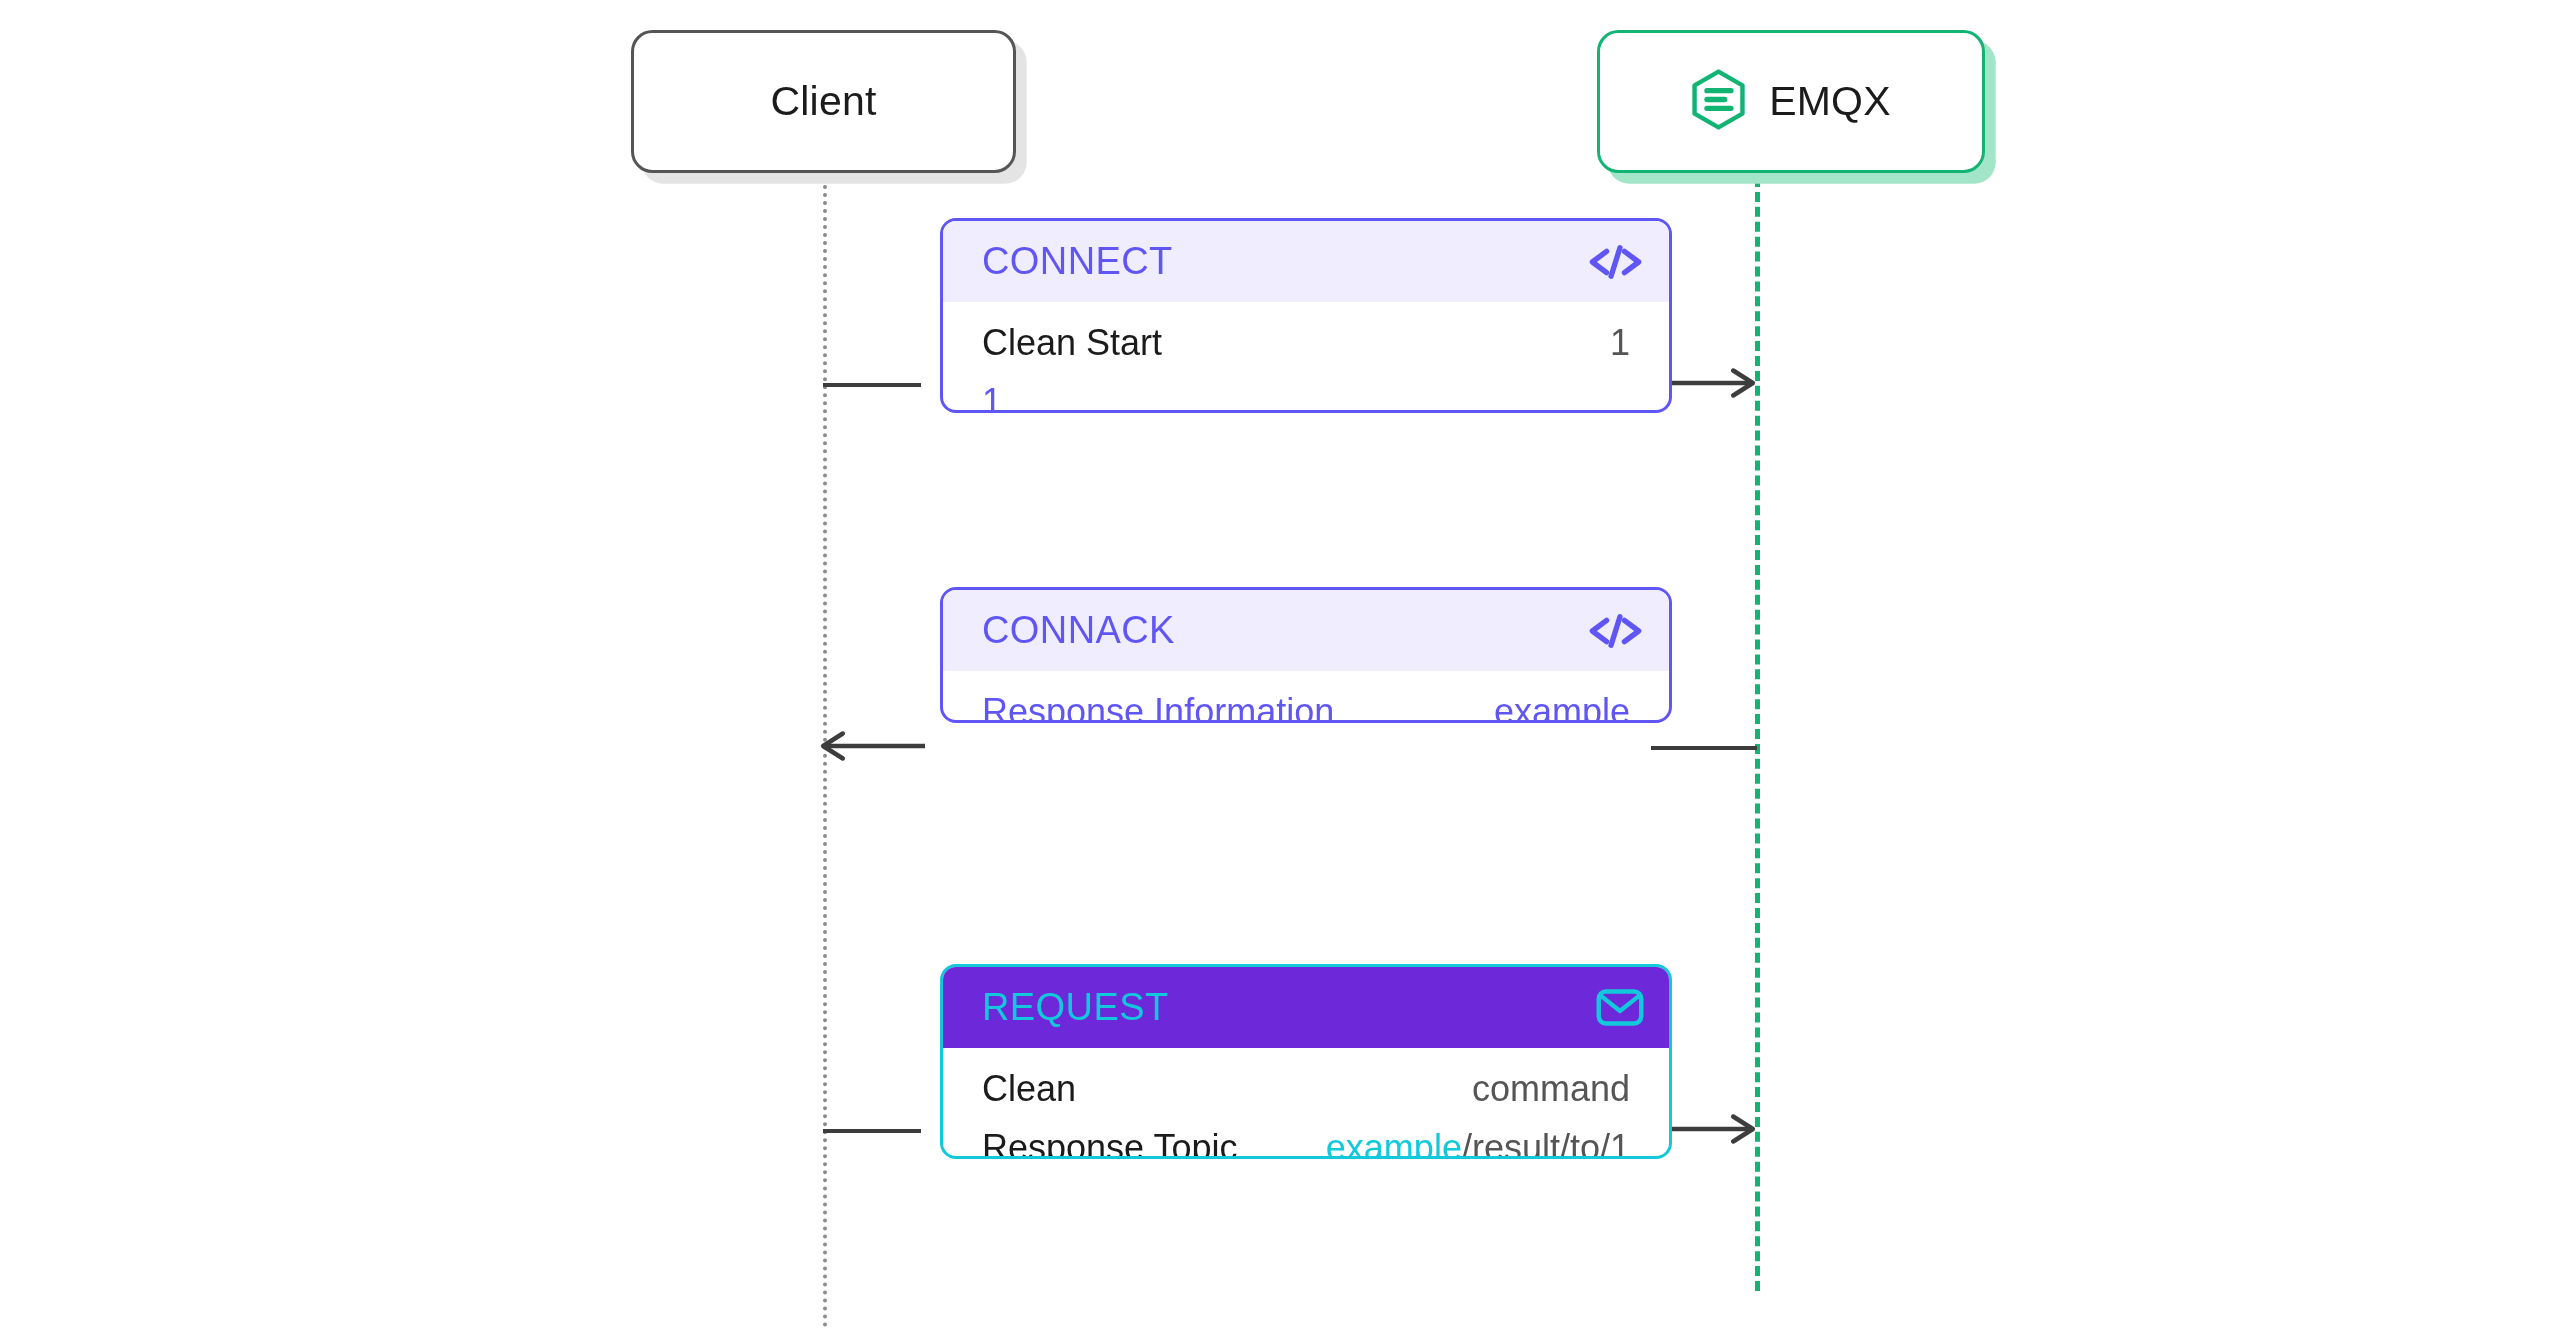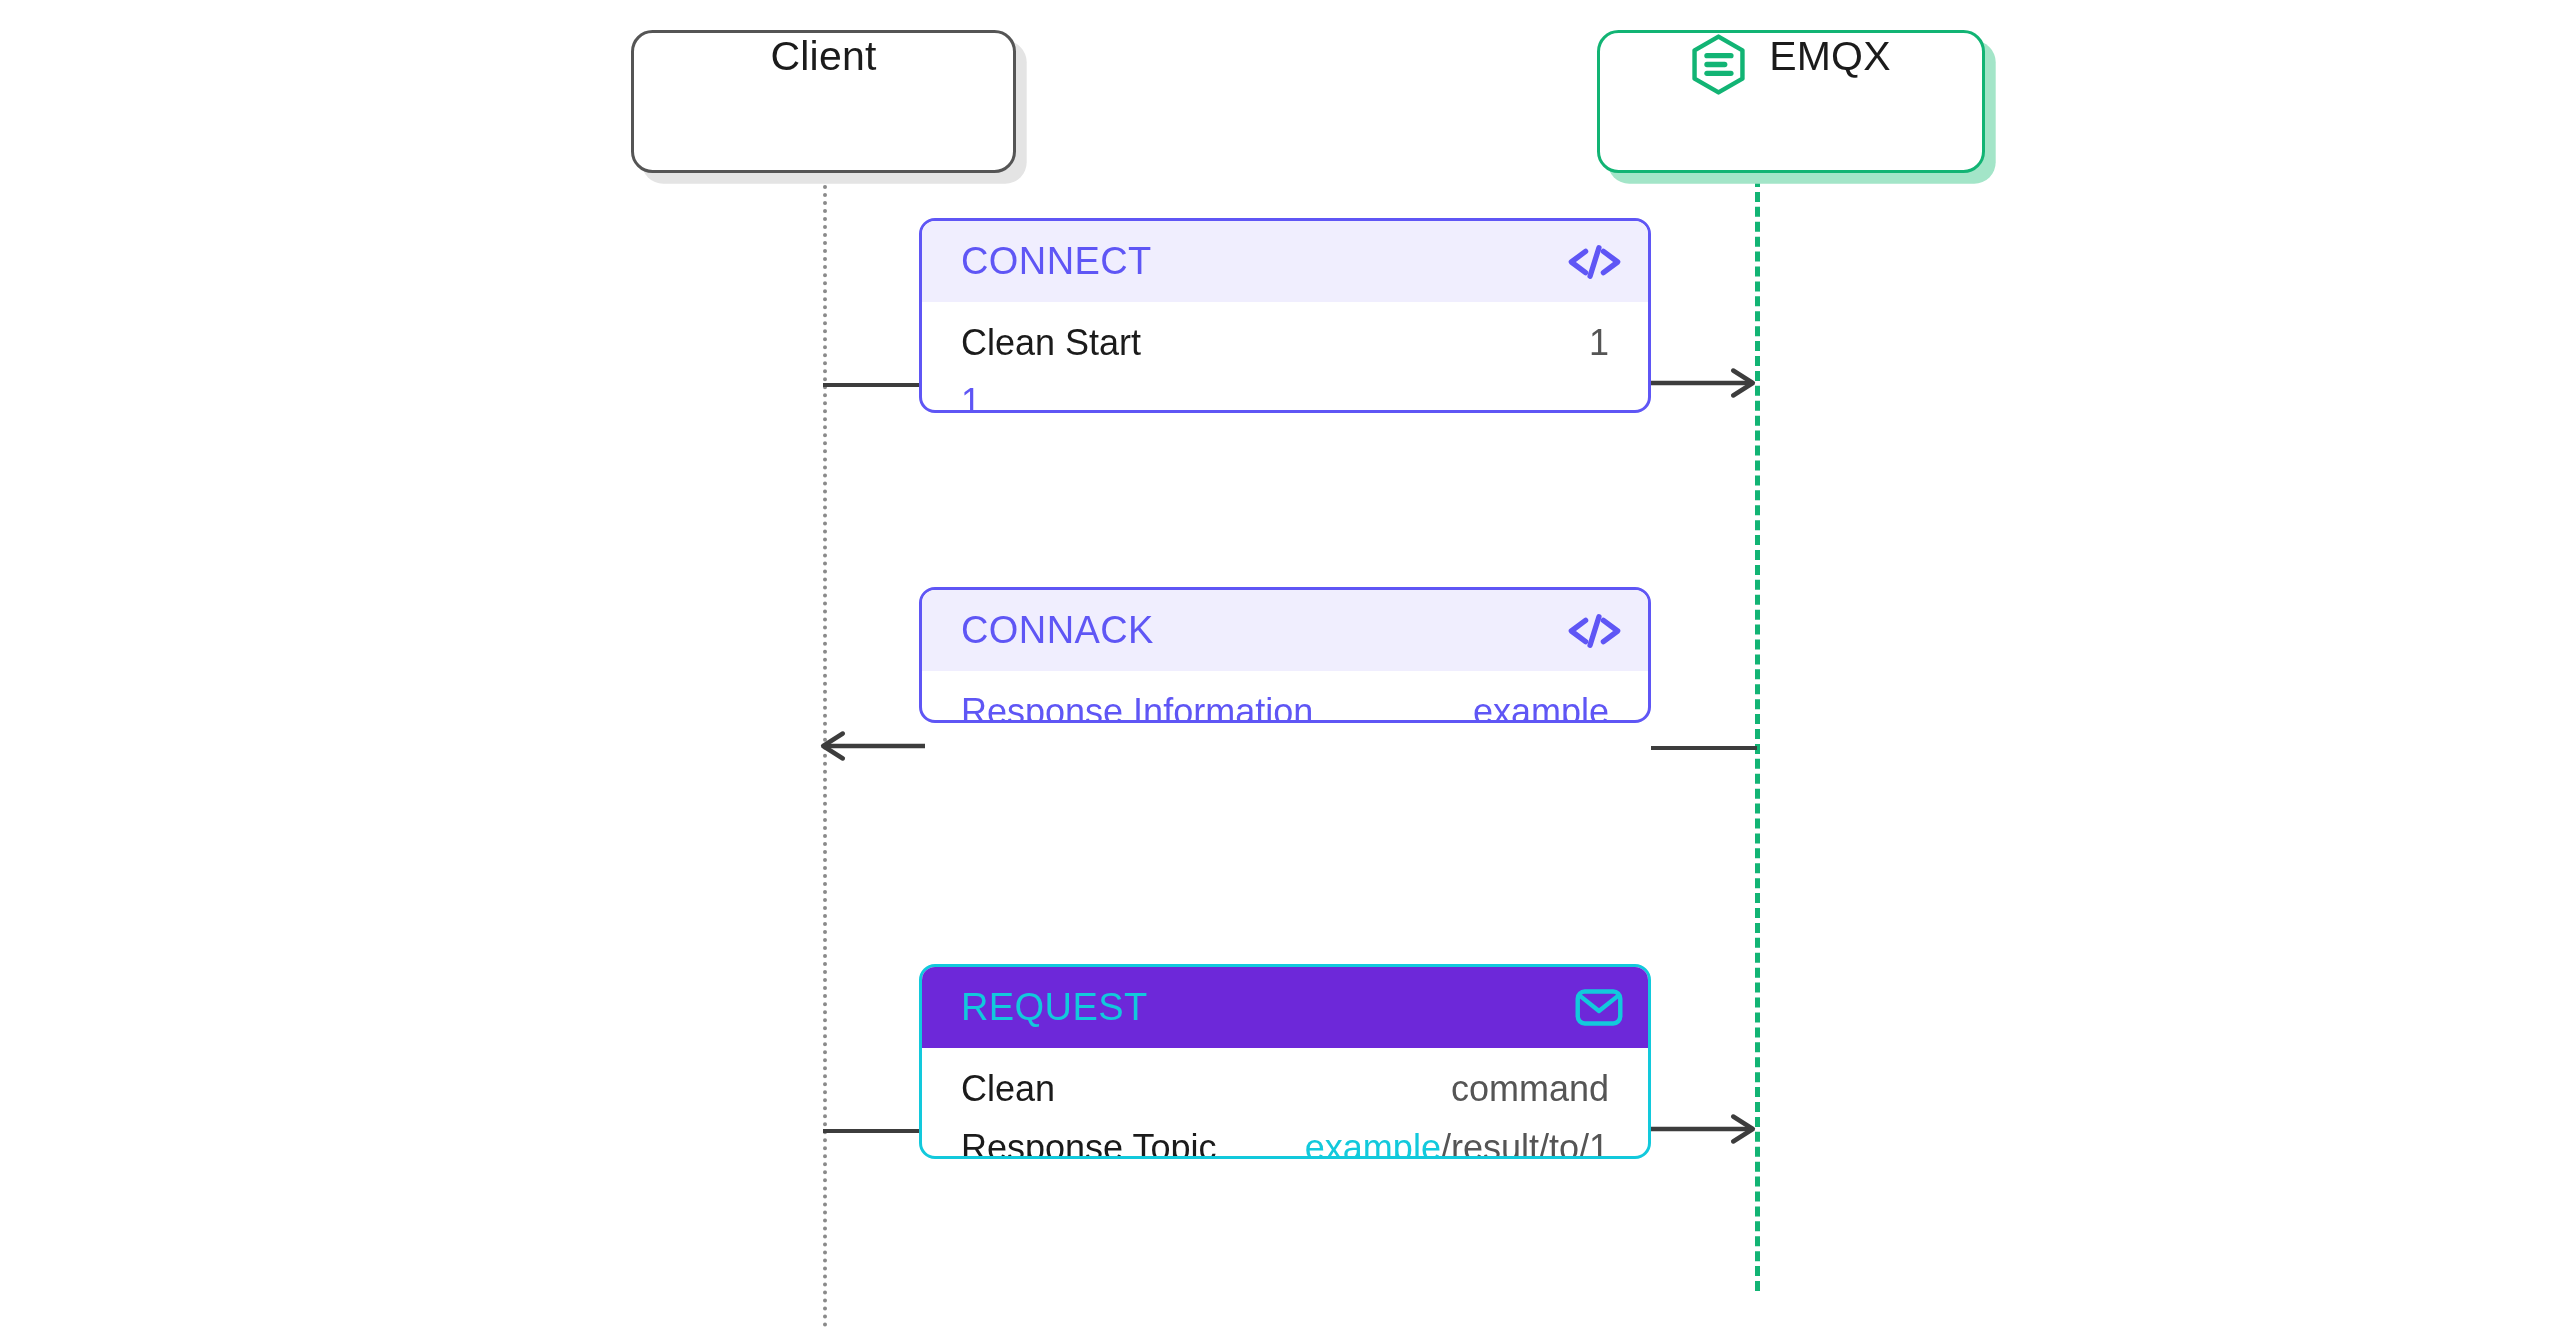--- a/index.html
+++ b/index.html
@@ -18,20 +18,21 @@
     position: relative;
     width: 2576px;
     height: 1328px;
     background: #ffffff;
   }
 
   
   .participant {
     position: absolute;
     display: flex;
+    align-items: center;
     justify-content: center;
     gap: 23px;
     background: #ffffff;
     border-radius: 21.5px;
     box-sizing: border-box;
   }
   .participant-label {
     font-size: 41px;
     color: #1b1b1b;
     letter-spacing: 0.2px;
@@ -73,21 +74,21 @@
   #lifeline-emqx {
     left: 1755px;
     top: 177px;
     height: 1114px;
     border-left: 5.4px dashed #12b474;
   }
 
   
   .message-panel {
     position: absolute;
-    left: 919px;
+    left: 940px;
     width: 732px;
     background: #ffffff;
     border-radius: 16px;
     box-sizing: border-box;
     overflow: hidden;
   }
   .panel-purple { border: 3.6px solid #5f56f5; }
   .panel-cyan   { border: 3.6px solid #12c9dc; }
 
   .panel-header {

